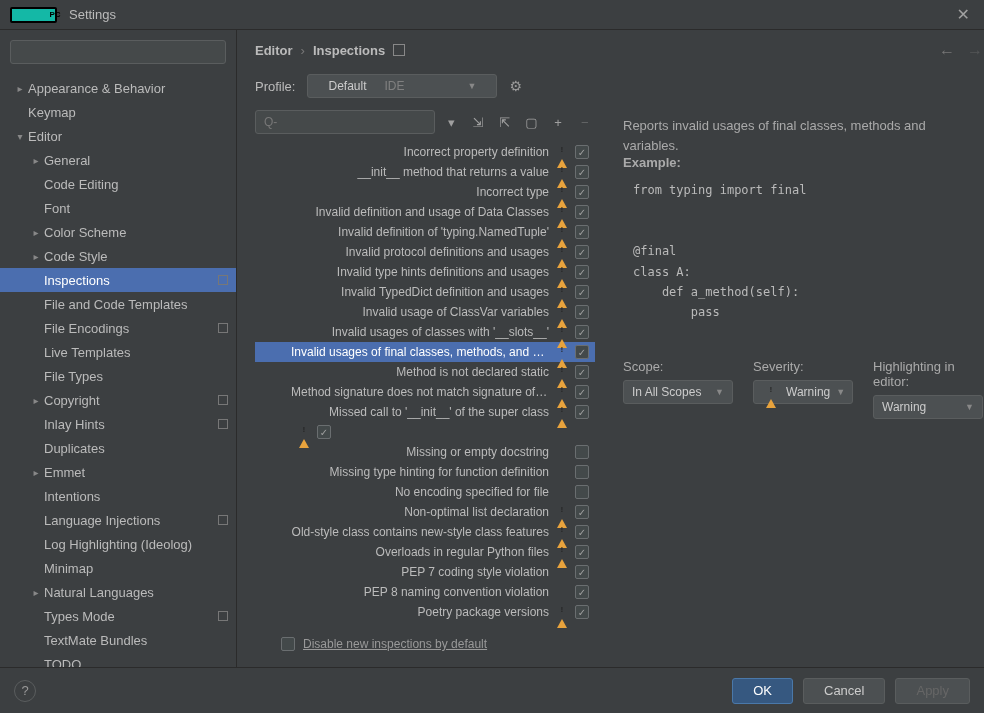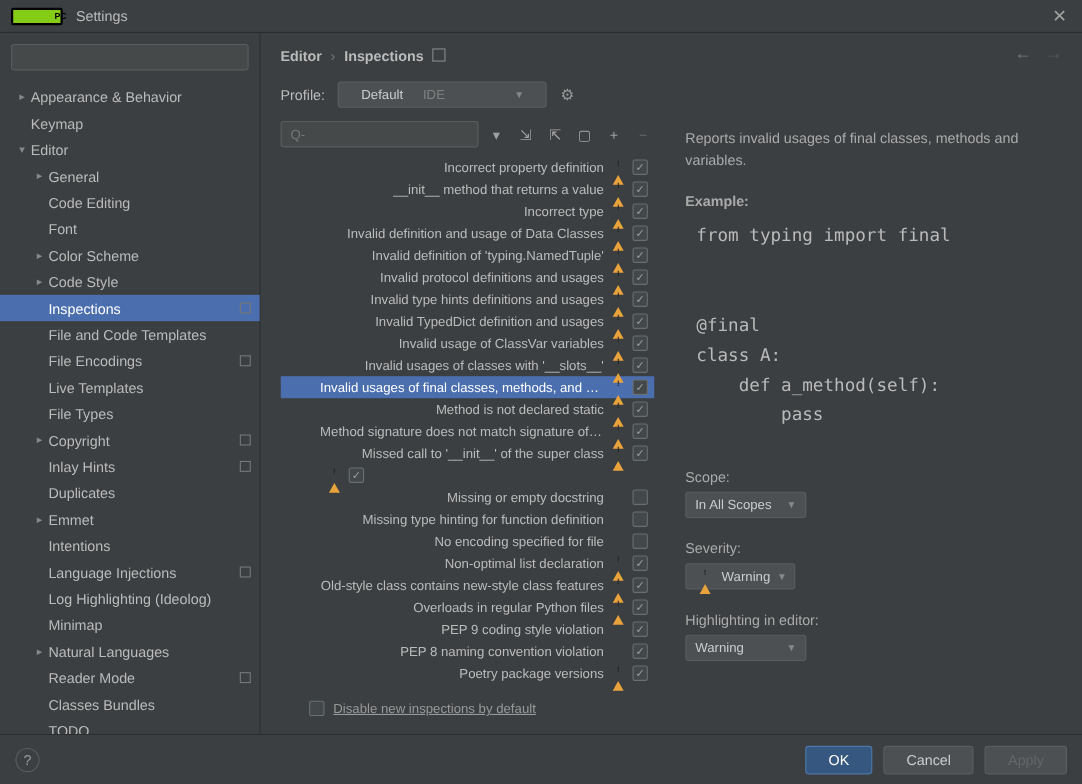--- a/index.html
+++ b/index.html
@@ -1,18 +1,18 @@
 <!DOCTYPE html>
 <html><head>
 <meta charset="utf-8">
 <style>
 * { margin:0; padding:0; box-sizing:border-box; }
 body { font-family:"Segoe UI",Arial,sans-serif; font-size:13px; background:#3c3f41; color:#bbbbbb; width:984px; height:713px; overflow:hidden; }
 .title-bar { height:30px; background:#3c3f41; display:flex; align-items:center; padding:0 10px; border-bottom:1px solid #2b2b2b; }
-.app-icon { width:18px; height:16px; background:#84cc16; border:2px solid #000; border-radius:2px; display:flex; align-items:center; justify-content:center; color:#000; font-size:8px; font-weight:bold; margin-right:12px;padding-left:43px; }
+.app-icon { width:18px; height:16px; background:#14b8a6; border:2px solid #000; border-radius:2px; display:flex; align-items:center; justify-content:center; color:#000; font-size:8px; font-weight:bold; margin-right:12px;padding-left:43px; }
 .title-text { flex:1; color:#bbbbbb; font-size:13px; }
 .close-x { color:#a0a0a0; font-size:16px; cursor:pointer; padding:0 4px; }
 .main-layout { display:flex; height:637px; }
 .sidebar { width:237px; background:#3c3f41; border-right:1px solid #2b2b2b; display:flex; flex-direction:column; }
 .search-wrap { padding:10px 10px 6px 10px; }
 .search-input { width:216px; height:24px; background:#45494a; border:1px solid #5a5d5e; border-radius:3px; padding:0 22px 0 8px; color:#bbb; font-size:12px; }
 .search-input::placeholder { color:#777; }
 .tree { overflow-y:auto; overflow-x:hidden; flex:1; padding-top:6px; }
 .tree-row { height:24px; display:flex; align-items:center; padding-right:8px; cursor:pointer; white-space:nowrap; }
 .tree-row.selected { background:#4b6eaf; color:#fff; }
@@ -37,24 +37,24 @@
 .insp-list { flex:1; overflow-y:auto; background:#3c3f41; position:relative;text-align:right; }
 .insp-row { height:20px; display:flex; align-items:center; padding-left:36px; padding-right:6px; font-size:12px; color:#bbbbbb; cursor:pointer; }
 .insp-row.sel { background:#4b6eaf; color:#fff; }
 .insp-label { flex:1; white-space:nowrap; overflow:hidden; text-overflow:ellipsis; }
 .warn-ic { width:14px; height:14px; margin-left:4px; flex-shrink:0; }
 .warn-tri { width:0; height:0; border-left:5px solid transparent; border-right:5px solid transparent; border-bottom:9px solid #e8a33d; position:relative; margin:0 auto; }
 .warn-tri::after { content:"!"; position:absolute; top:1px; left:-2px; width:4px; text-align:center; color:#222; font-size:7px; font-weight:bold; }
 .chk { width:14px; height:14px; border:1px solid #6a6e70; border-radius:2px; margin-left:8px; background:#43494a; display:flex; align-items:center; justify-content:center; font-size:10px; color:#a0a0a0; flex-shrink:0; }
 .chk.on::after { content:"✓"; }
 .inspect-right { flex:1; padding:14px 0 0 28px; color:#aaa; font-size:13px; }
-.desc-text { line-height:1.5; margin-bottom:20px; }
+.desc-text { line-height:1.5; }
 .example-lbl { margin-bottom:4px; }
-.code-block { font-family:Consolas,monospace; font-size:16px; color:#bababa; padding:6px 10px; white-space:pre; line-height:1.7; margin-bottom:30px; }
-.config-row { display:flex; gap:20px;flex-direction:column; }
+.code-block { font-family:Consolas,monospace; font-size:12px; color:#bababa; padding:6px 10px; white-space:pre; line-height:1.7; margin-bottom:30px; }
+.config-row { display:flex; gap:20px; }
 .config-col { display:flex; flex-direction:column; gap:6px; }
 .drop { height:24px; background:#4c5052; border:1px solid #5a5d5e; border-radius:3px; display:flex; align-items:center; padding:0 8px; color:#ccc; font-size:12px; cursor:pointer; gap:6px; }
 .drop .car { margin-left:auto; color:#888; font-size:9px; }
 .bottom-row { padding:8px 18px; display:flex; align-items:center; }
 .chk-inline { display:flex; align-items:center; gap:8px; color:#999; font-size:12px;text-decoration:underline; }
 .footer { height:46px; border-top:1px solid #2b2b2b; display:flex; align-items:center; padding:0 14px; background:#3c3f41; }
 .help { width:22px; height:22px; border:1px solid #5a5d5e; border-radius:50%; display:flex; align-items:center; justify-content:center; color:#999; font-size:13px; cursor:pointer; }
 .footer-btns { margin-left:auto; display:flex; gap:10px; }
 .btn { height:26px; padding:0 20px; border-radius:3px; border:1px solid #5a5d5e; background:#4c5052; color:#ccc; font-size:13px; cursor:pointer; display:flex; align-items:center; }
 .btn.primary { background:#365880; border-color:#4a78a9; color:#fff;margin-left:11px; }
@@ -167,26 +167,26 @@
         <div class="tree-row ind-1">
           <span class="arrow"></span>
           <span>Minimap</span>
         </div>
         <div class="tree-row ind-1">
           <span class="arrow">▸</span>
           <span>Natural Languages</span>
         </div>
         <div class="tree-row ind-1">
           <span class="arrow"></span>
-          <span>Reader Mode</span>
-          <span class="marker"></span>
-        </div>
-        <div class="tree-row ind-1">
-          <span class="arrow"></span>
-          <span>Classes Bundles</span>
+          <span>Types Mode</span>
+          <span class="marker"></span>
+        </div>
+        <div class="tree-row ind-1">
+          <span class="arrow"></span>
+          <span>TextMate Bundles</span>
         </div>
         <div class="tree-row ind-1">
           <span class="arrow"></span>
           <span>TODO</span>
         </div>
       </div>
   </div>
 
   <div class="content">
     <div class="breadcrumb">
@@ -320,21 +320,21 @@
               <span class="insp-label">Old-style class contains new-style class features</span>
               <span class="warn-ic"><span class="warn-tri"></span></span>
               <span class="chk on"></span>
             </div>
             <div class="insp-row">
               <span class="insp-label">Overloads in regular Python files</span>
               <span class="warn-ic"><span class="warn-tri"></span></span>
               <span class="chk on"></span>
             </div>
             <div class="insp-row">
-              <span class="insp-label">PEP 9 coding style violation</span>
+              <span class="insp-label">PEP 7 coding style violation</span>
               <span class="warn-ic"></span>
               <span class="chk on"></span>
             </div>
             <div class="insp-row">
               <span class="insp-label">PEP 8 naming convention violation</span>
               <span class="warn-ic"></span>
               <span class="chk on"></span>
             </div>
             <div class="insp-row">
               <span class="insp-label">Poetry package versions</span>

